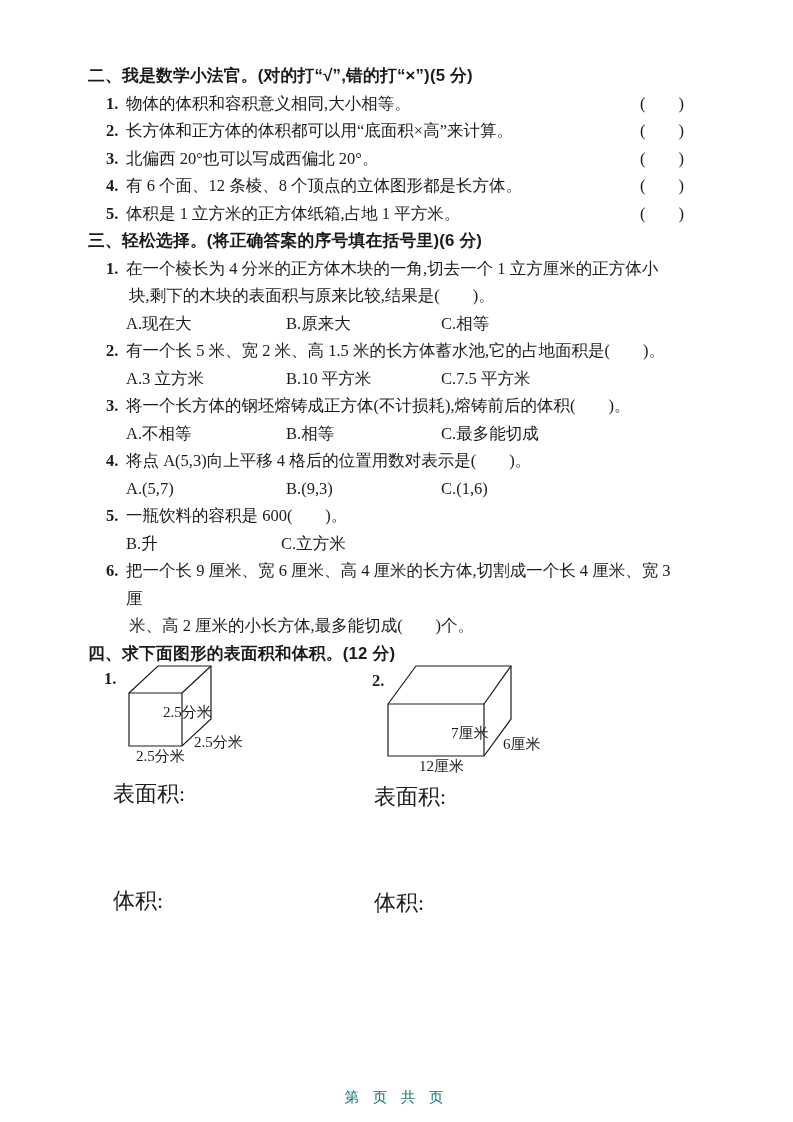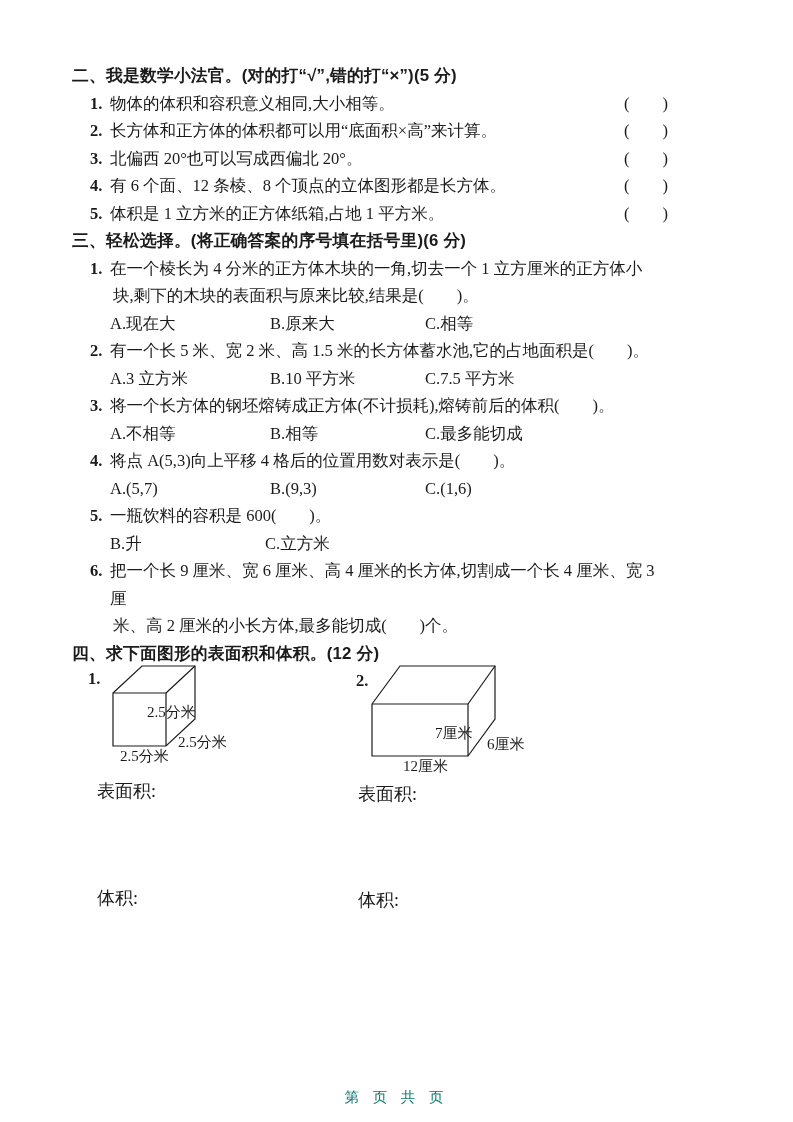--- a/index.html
+++ b/index.html
@@ -9,21 +9,21 @@
     width: 793px; height: 1122px;
     margin: 0 auto;
     background: #ffffff;
     color: #1b1b1b;
     font-family: "Liberation Serif", serif;
     font-size: 16.5px;
     overflow: hidden;
   }
   .content {
     position: absolute;
-    left: 72px; top: 62px;
+    left: 88px; top: 62px;
     width: 596px;
   }
   .sec-title {
     font-family: "Liberation Sans", sans-serif;
     font-weight: bold;
     font-size: 16.8px;
     line-height: 27.5px;
     letter-spacing: 0.2px;
   }
   
@@ -61,21 +61,21 @@
     fill: none;
     stroke: #1b1b1b;
     stroke-width: 1.2;
     stroke-linejoin: miter;
   }
   .fig-svg text {
     font-family: "Liberation Serif", serif;
     font-size: 15px;
     fill: #1b1b1b;
   }
-  .work-label { position: absolute; font-size: 18px; }
+  .work-label { position: absolute; font-size: 22px; }
   
   .footer {
     position: absolute;
     left: 0; top: 1088px;
     width: 100%;
     text-align: center;
     font-size: 14.5px;
     letter-spacing: 5px;
     color: #0f766e;
   }

